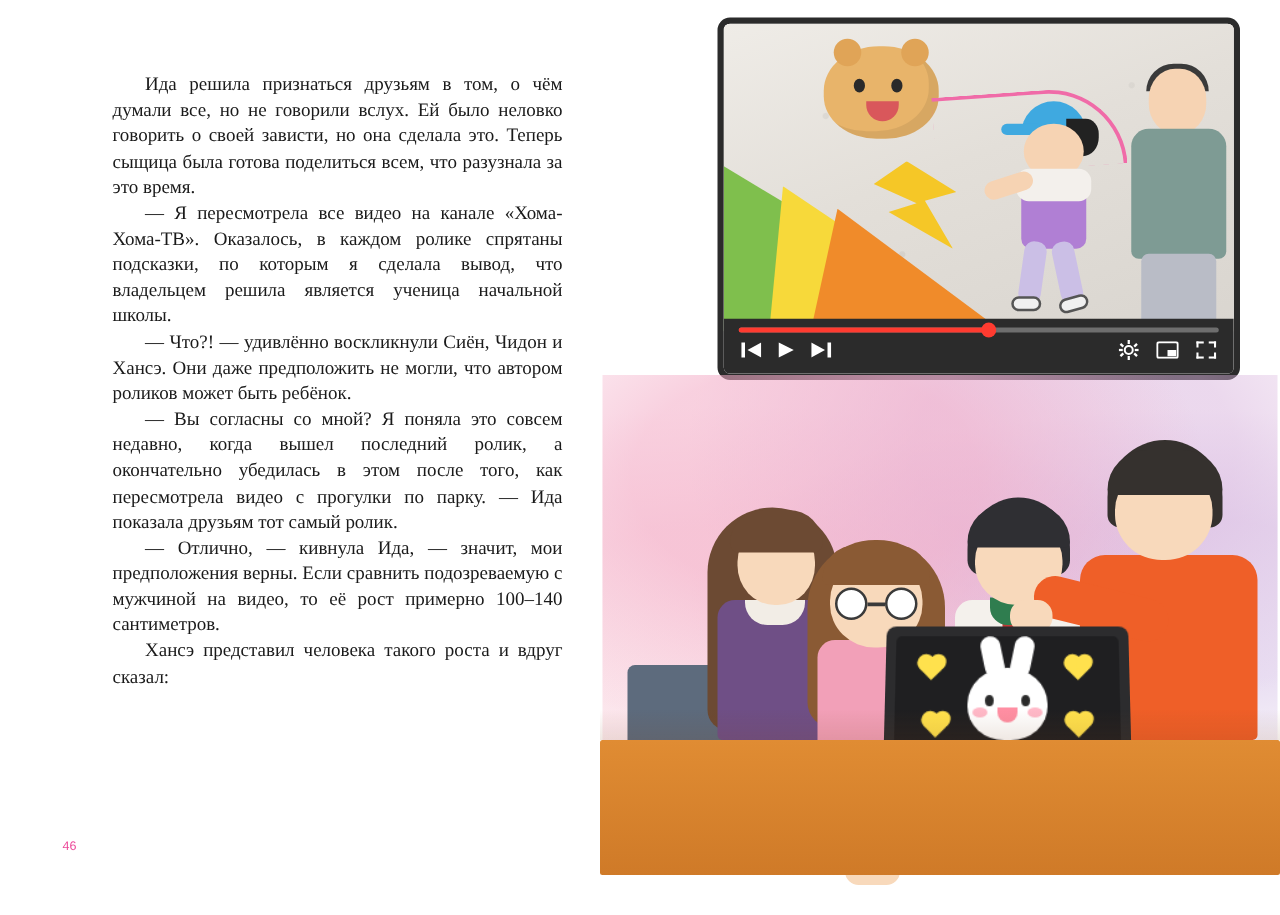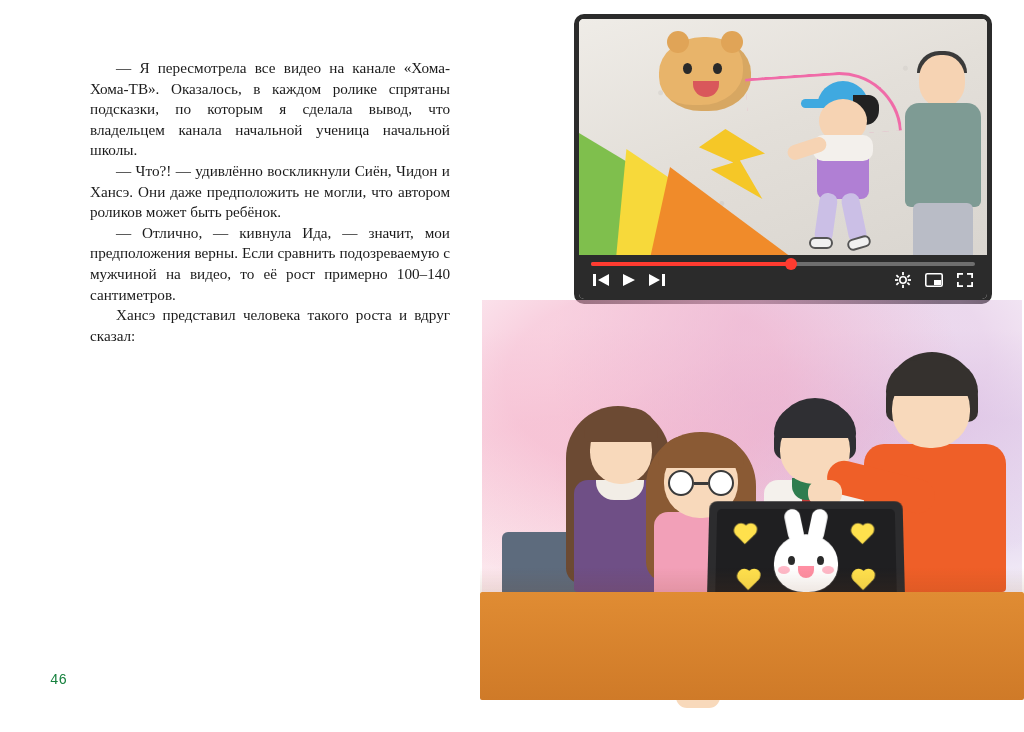--- a/index.html
+++ b/index.html
@@ -34,23 +34,23 @@
     color: #1a1a1a;
     text-align: justify;
     text-indent: 26px;
     margin: 0;
     hyphens: manual;
   }
   .page-number {
     position: absolute;
     left: 50px;
     top: 672px;
-    font-family: Liberation Mono, monospace;
-    font-size: 14px;
-    color: #15803d;
+    font-family: Liberation Sans, sans-serif;
+    font-size: 10px;
+    color: #ec4899;
   }
 
   
   .illustration {
     position: absolute;
     left: 470px;
     top: 0;
     width: 554px;
     height: 732px;
     overflow: hidden;
@@ -557,22 +557,24 @@
     background: #f8d9bb;
     border-radius: 12px;
   }
 </style>
 </head>
 <body>
 
 <div class="page">
 
   <div class="text-column">
-    <p class="para">— Я пересмотрела все видео на канале «Хома-Хома-ТВ». Оказалось, в каждом ролике спрятаны подсказки, по которым я сделала вывод, что владельцем канала начальной ученица начальной школы.</p>
+    <p class="para">Ида решила признаться друзьям в том, о чём думали все, но не говорили вслух. Ей было неловко говорить о своей зависти, но она сделала это. Теперь сыщица была готова поделиться всем, что разузнала за это время.</p>
+    <p class="para">— Я пересмотрела все видео на канале «Хома-Хома-ТВ». Оказалось, в каждом ролике спрятаны подсказки, по которым я сделала вывод, что владельцем решила является ученица начальной школы.</p>
     <p class="para">— Что?! — удивлённо воскликнули Сиён, Чидон и Хансэ. Они даже предположить не могли, что автором роликов может быть ребёнок.</p>
+    <p class="para">— Вы согласны со мной? Я поняла это совсем недавно, когда вышел последний ролик, а окончательно убедилась в этом после того, как пересмотрела видео с прогулки по парку. — Ида показала друзьям тот самый ролик.</p>
     <p class="para">— Отлично, — кивнула Ида, — значит, мои предположения верны. Если сравнить подозреваемую с мужчиной на видео, то её рост примерно 100–140 сантиметров.</p>
     <p class="para">Хансэ представил человека такого роста и вдруг сказал:</p>
   </div>
 
   <div class="page-number">46</div>
 
   <div class="illustration">
 
     <div class="video-card">
       <div class="video-screen">

